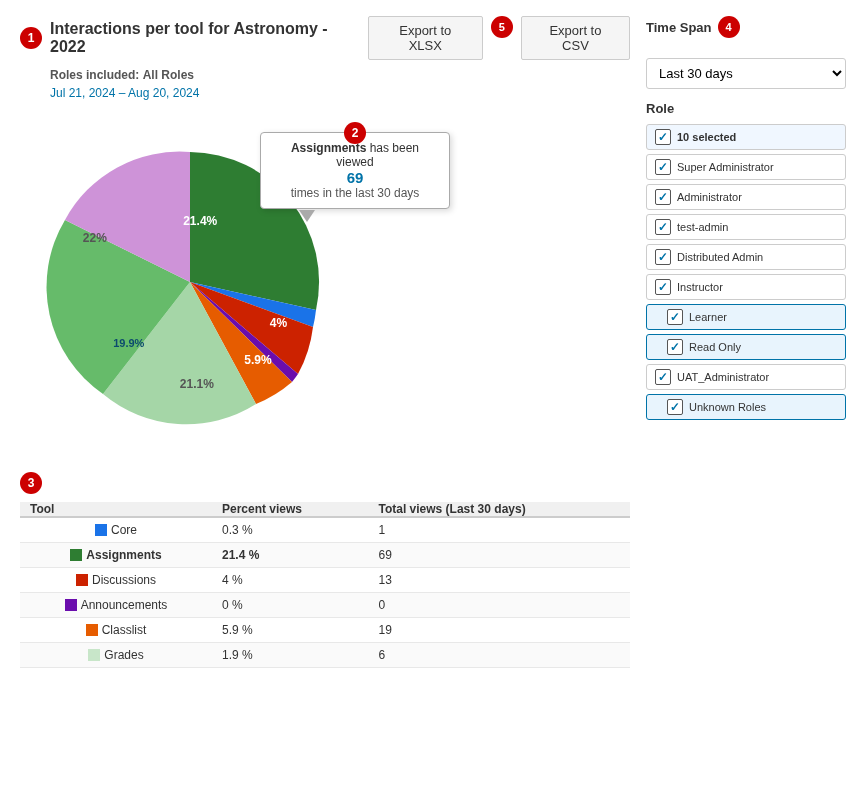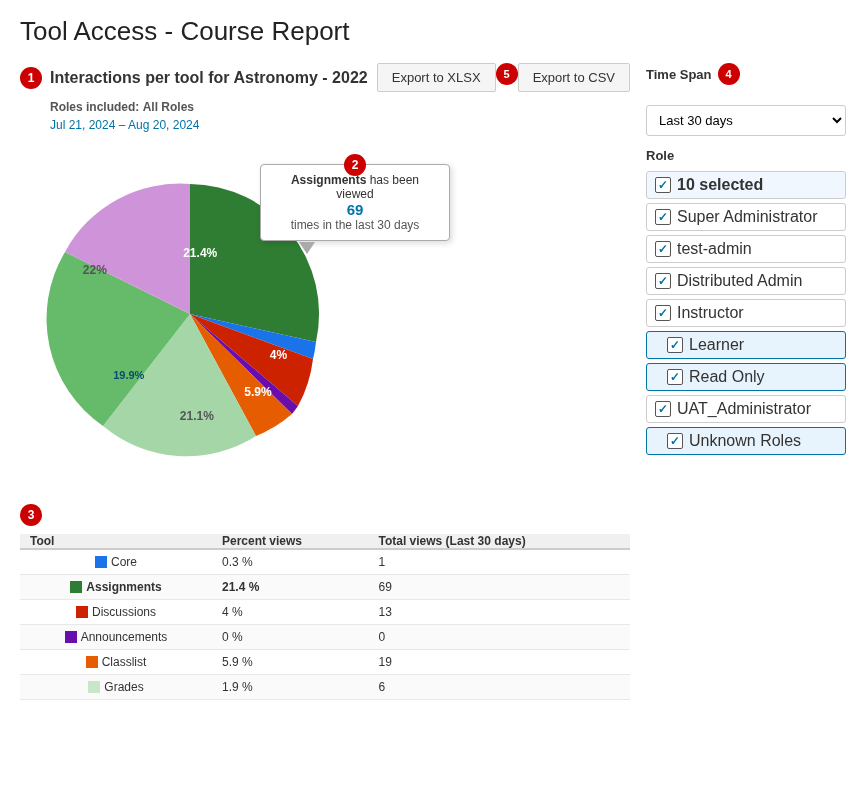--- a/index.html
+++ b/index.html
@@ -17,21 +17,21 @@
 
     .badge {
       width: 22px; height: 22px; border-radius: 50%;
       display: flex; align-items: center; justify-content: center;
       font-size: 12px; font-weight: bold; color: #fff; flex-shrink: 0;
     }
     .badge-red { background: #cc0000; }
 
     .section-title { font-size: 16px; font-weight: bold; color: #333; }
 
-    .export-buttons { display: flex; margin-left: auto; }
+    .export-buttons { display: flex; gap: 8px; margin-left: auto; }
     .export-btn {
       padding: 6px 14px; border: 1px solid #ccc; background: #f5f5f5;
       cursor: pointer; font-size: 13px; border-radius: 2px; color: #333;
     }
 
     .roles-info { font-size: 12px; color: #555; margin-bottom: 4px; margin-left: 30px; }
     .roles-info span { font-weight: bold; }
     .date-range { font-size: 12px; color: #0073a8; margin-left: 30px; margin-bottom: 12px; }
 
     
@@ -49,21 +49,21 @@
       background: #fff; margin-bottom: 12px;
     }
 
     .role-section { }
     .role-label { font-size: 13px; font-weight: bold; margin-bottom: 8px; }
 
     .role-item {
       display: flex; align-items: center; gap: 6px;
       padding: 4px 8px; margin-bottom: 4px;
       border: 1px solid #ccc; border-radius: 3px;
-      font-size: 16px;
+      font-size: 11px;
     }
     .role-item.selected { background: #f0f7ff; }
     .role-item.highlight { background: #e8f4fd; border-color: #0073a8; padding-left: 20px; }
 
     .role-checkbox {
       width: 16px; height: 16px; border: 1px solid #555;
       border-radius: 2px; background: #fff; display: flex;
       align-items: center; justify-content: center; flex-shrink: 0;
     }
     .role-checkbox.checked::after {
@@ -85,21 +85,20 @@
     table tr:nth-child(even) td { background: #fafafa; }
     .tool-cell { display: flex; align-items: center; gap: 4px; justify-content: center; }
     .tool-name-bold { font-weight: bold; }
 
     .percent-bold { font-weight: bold; }
   </style>
 </head>
 <body>
 
 <div class="page-container">
-  <h1>Tool Access - Course Report</h1>
 
   <div class="main-content">
 
     <div class="left-panel">
 
       <div class="section-header">
         <div class="badge badge-red">1</div>
         <div class="section-title">Interactions per tool for Astronomy - 2022</div>
         <div class="export-buttons">
           <button class="export-btn">Export to XLSX</button>
@@ -248,20 +247,24 @@
             <div class="role-item selected">
               <div class="role-checkbox checked"></div>
               <span style="font-weight: bold;">10 selected</span>
             </div>
             <div class="role-item">
               <div class="role-checkbox checked"></div>
               <span>Super Administrator</span>
             </div>
             <div class="role-item">
               <div class="role-checkbox checked"></div>
+              <span>Administrator</span>
+            </div>
+            <div class="role-item">
+              <div class="role-checkbox checked"></div>
               <span>test-admin</span>
             </div>
             <div class="role-item">
               <div class="role-checkbox checked"></div>
               <span>Distributed Admin</span>
             </div>
             <div class="role-item">
               <div class="role-checkbox checked"></div>
               <span>Instructor</span>
             </div>

